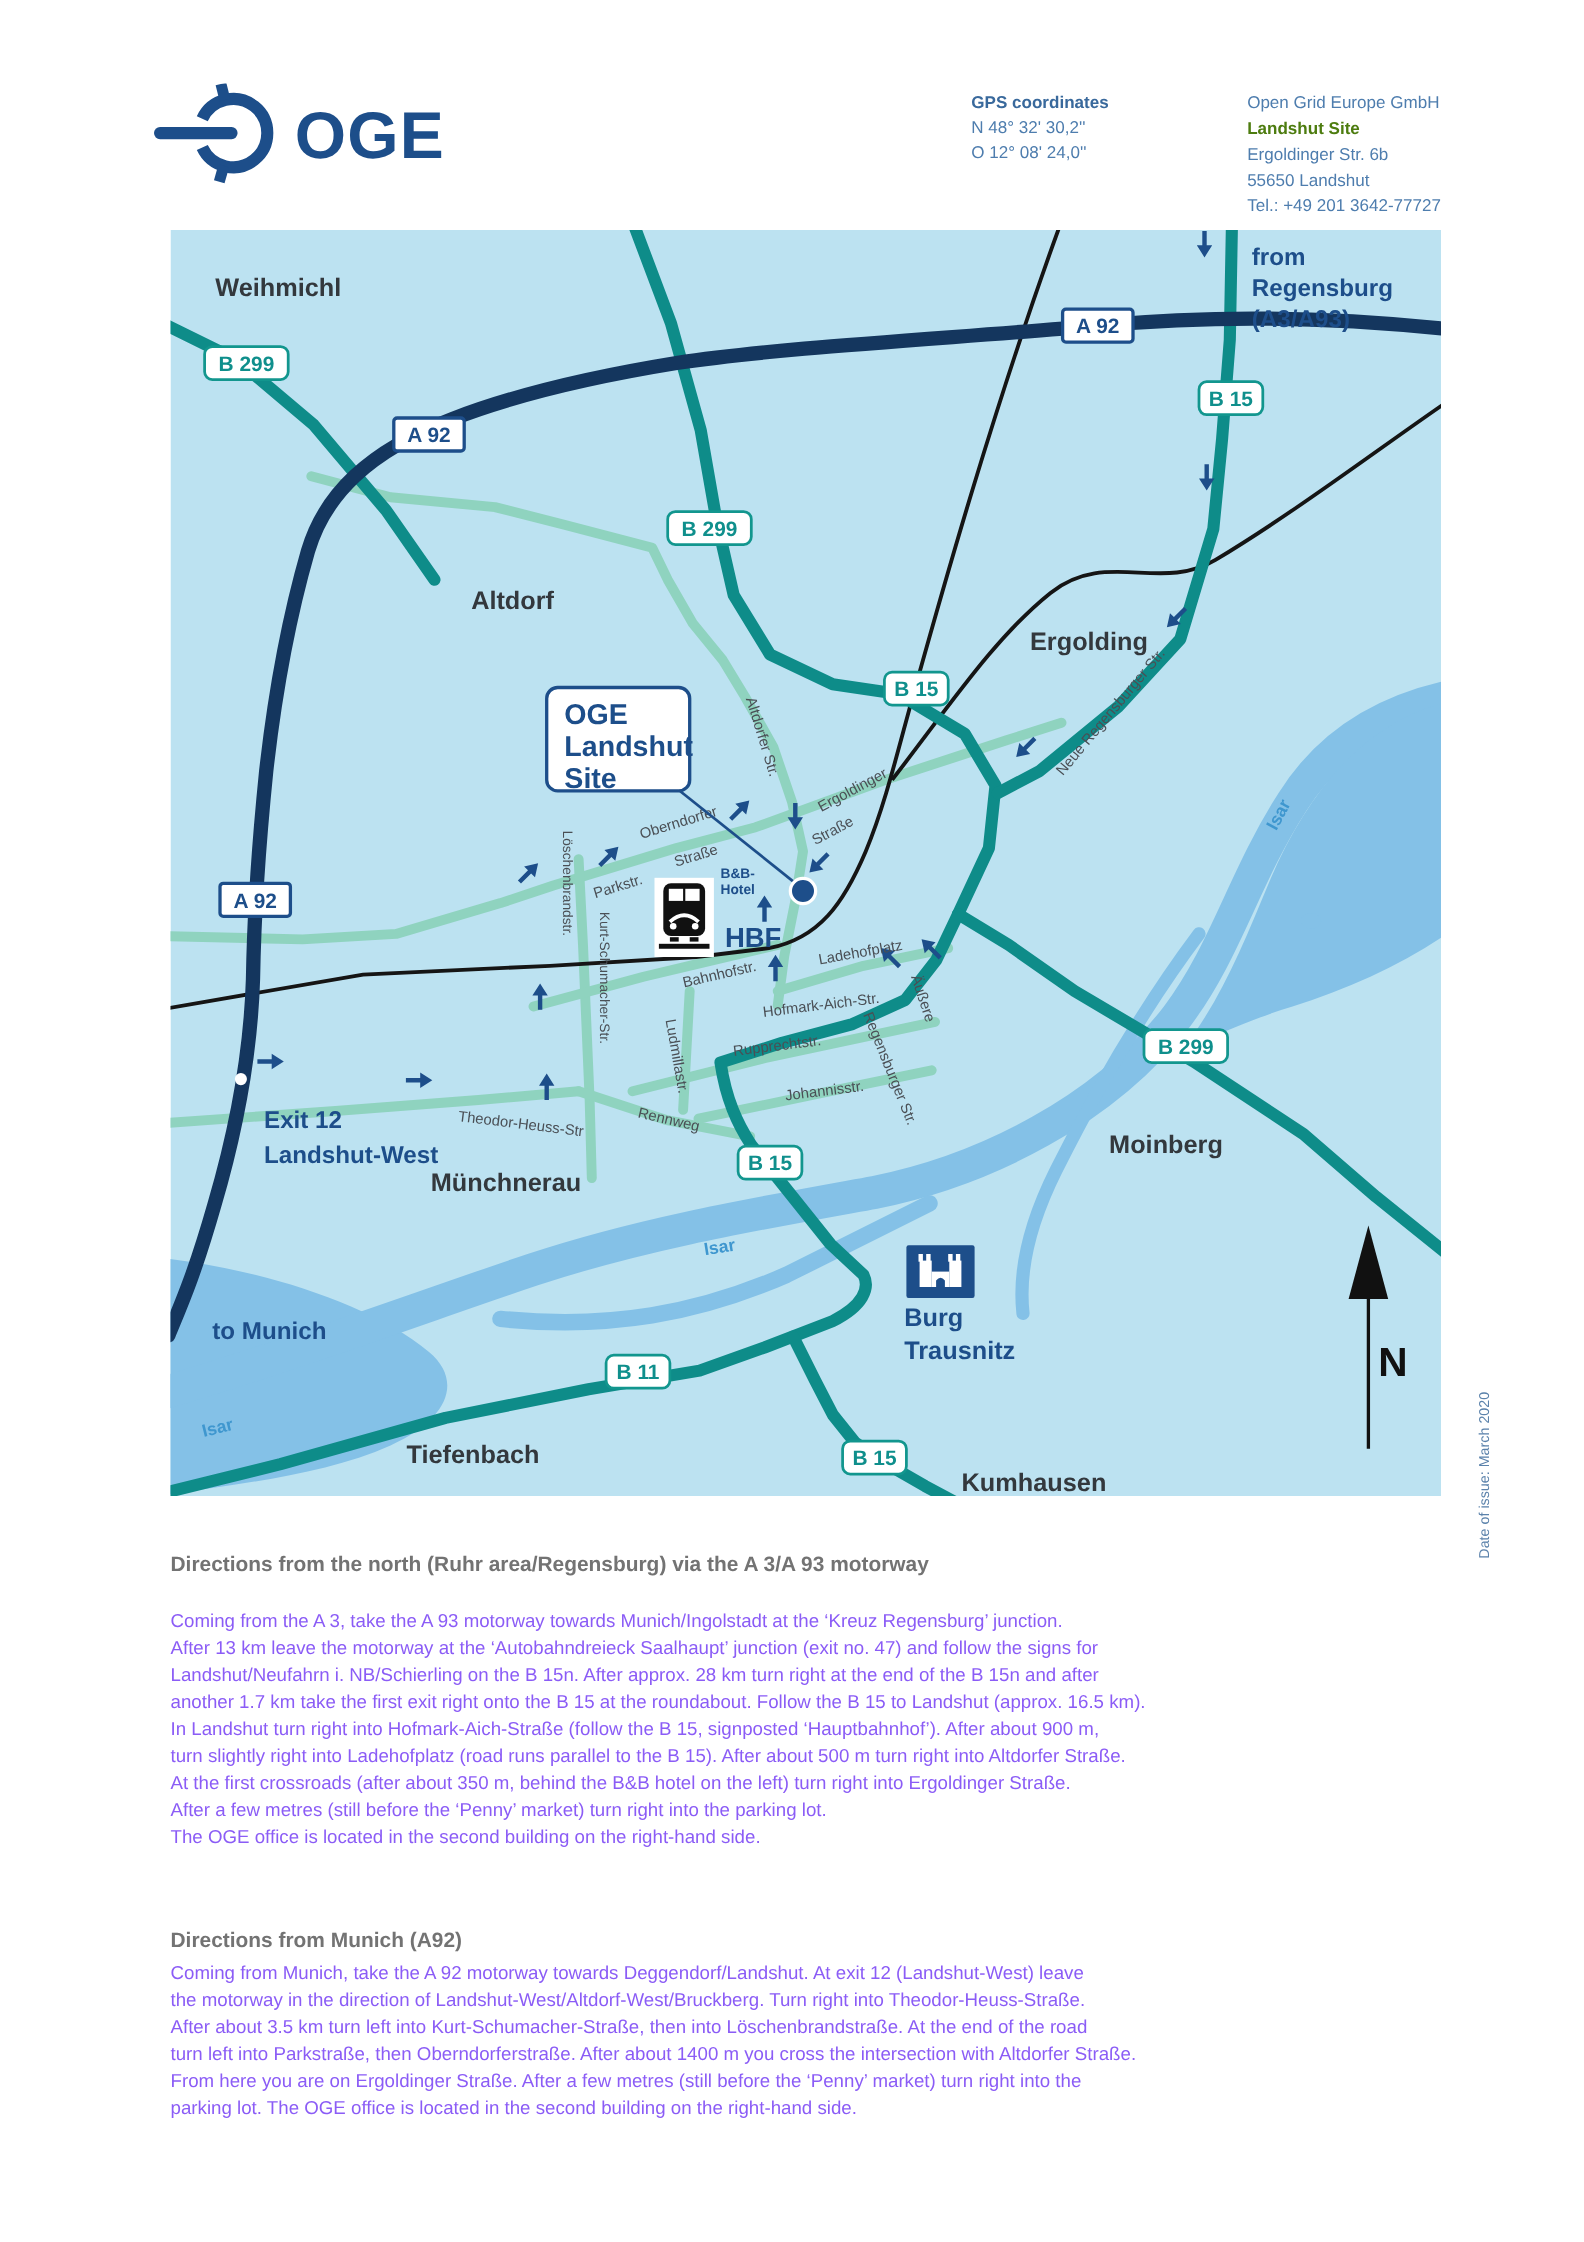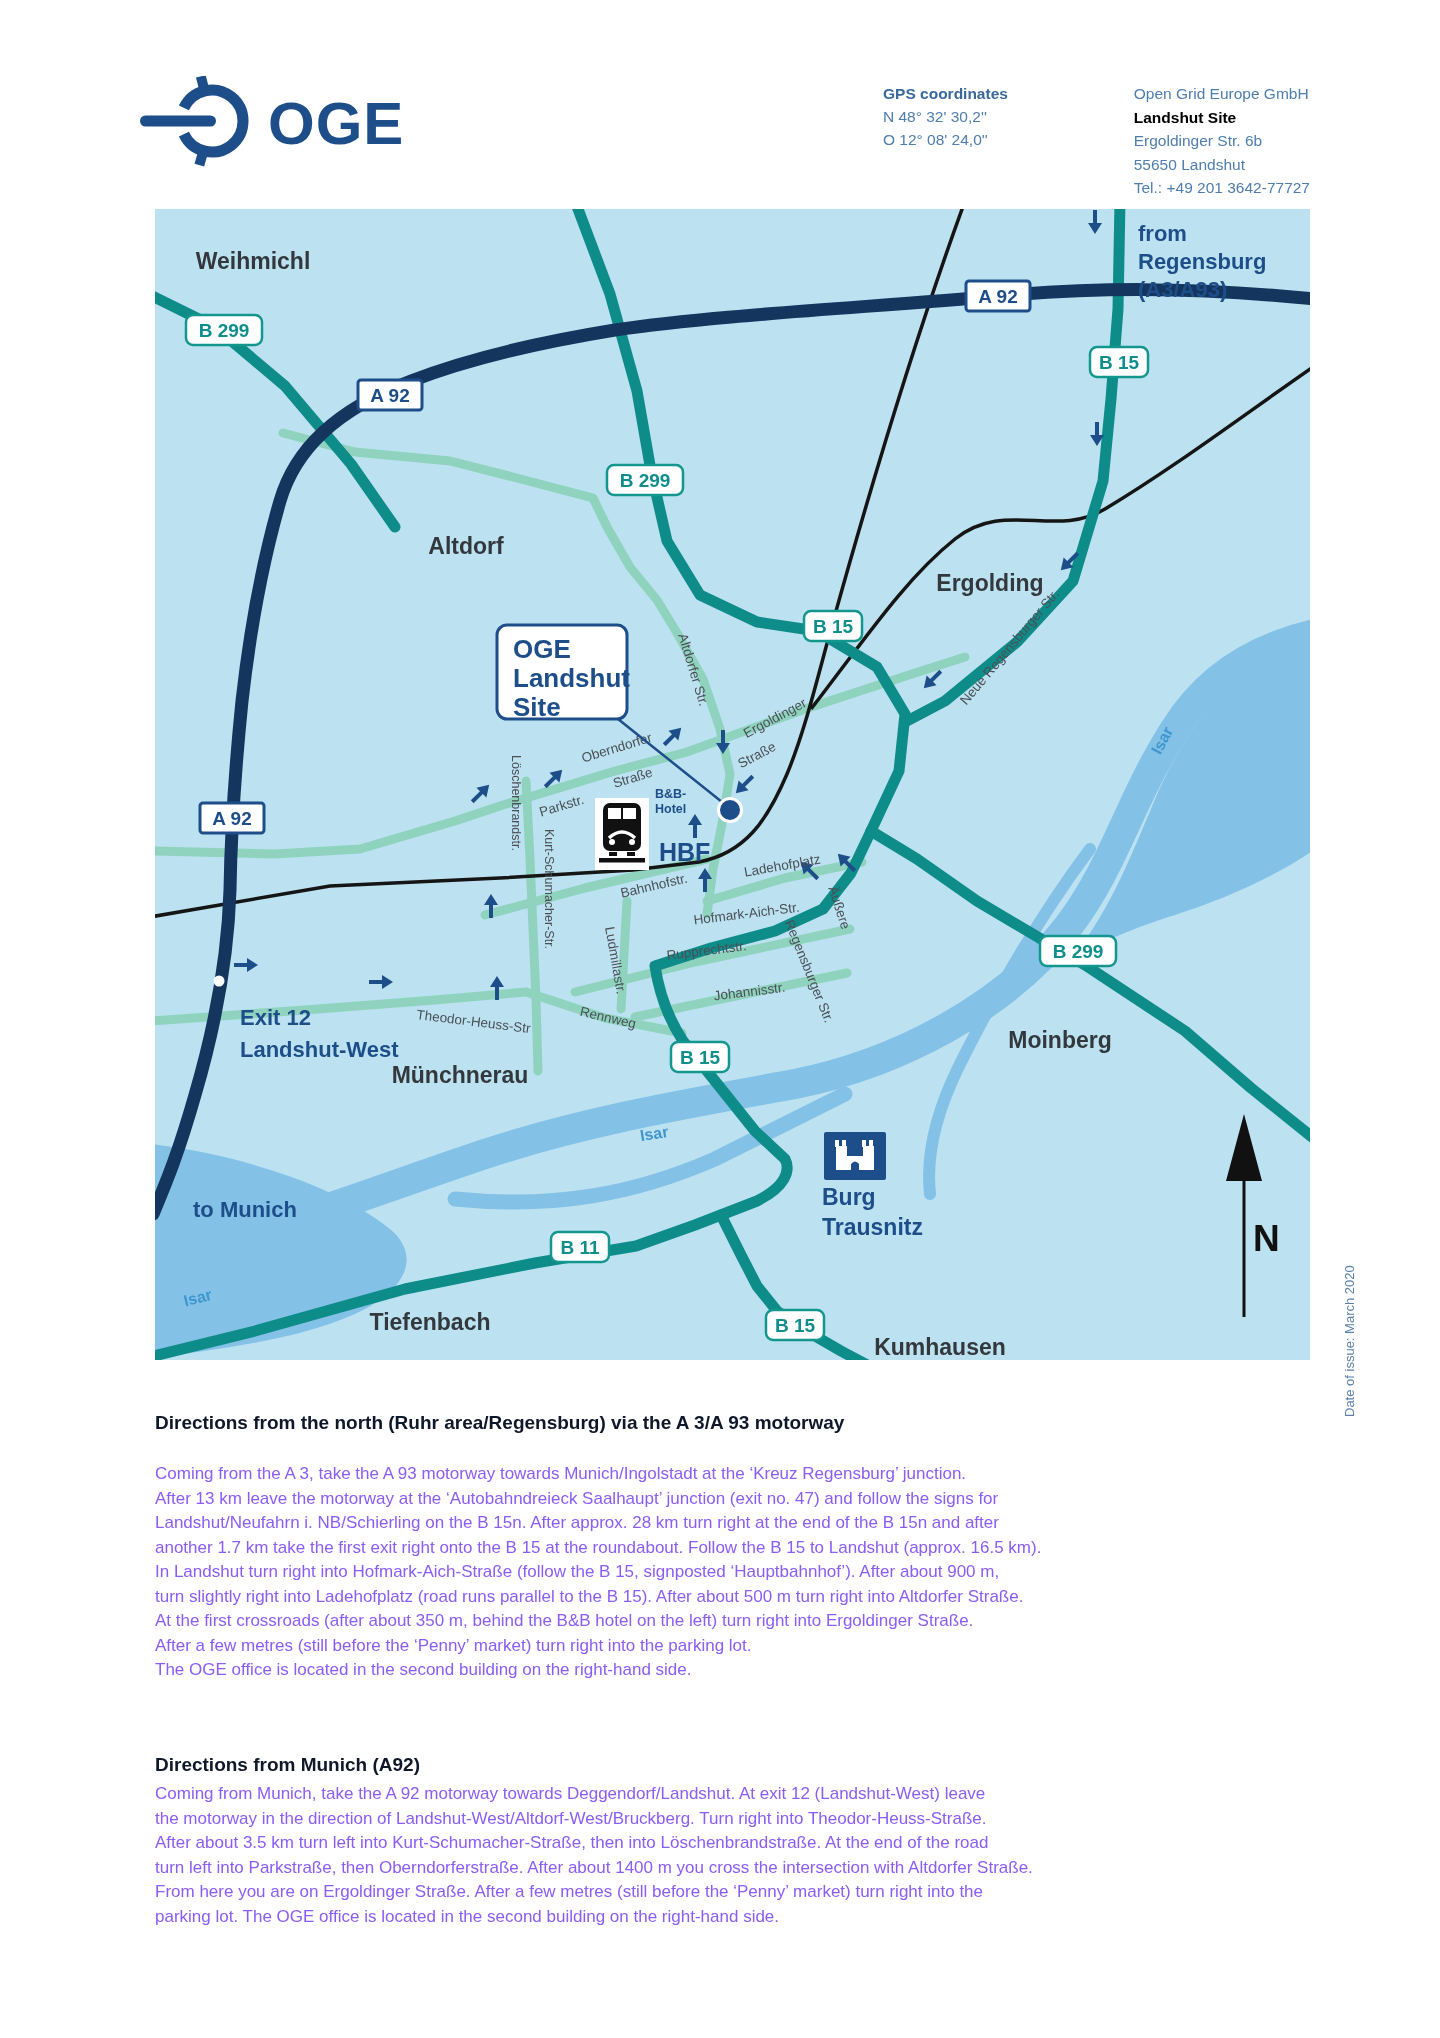--- a/index.html
+++ b/index.html
@@ -4,27 +4,27 @@
 <style>
   html,body{margin:0;padding:0;}
   body{width:1440px;height:2038px;position:relative;background:#ffffff;
        font-family:"Liberation Sans",sans-serif;overflow:hidden;}
   .abs{position:absolute;}
 
   
   .gps-block{left:883px;top:82px;color:#4e7dae;font-size:15.5px;line-height:23px;}
   .gps-title{font-weight:bold;color:#39699c;}
   .addr-block{right:130px;top:82px;text-align:left;color:#4e7dae;font-size:15.5px;line-height:23.5px;}
-  .addr-bold{font-weight:bold;color:#000000;}
+  .addr-bold{font-weight:bold;color:#4d7c0f;}
 
   
   #map-wrap{left:155px;top:209px;width:1155px;height:1151px;}
 
   
-  .dir-head{left:155px;width:1160px;font-size:19px;font-weight:bold;color:#0f172a;}
+  .dir-head{left:155px;width:1160px;font-size:19px;font-weight:bold;color:#737373;}
   .dir-body{left:155px;width:1165px;font-size:17px;line-height:24.5px;color:#8b5cf6;white-space:pre-line;}
   #head1{top:1412px;} #body1{top:1462px;}
   #head2{top:1730px;margin-top:24px;} #body2{top:1782px;}
 
   .vert-note{left:1342px;top:1155px;height:262px;width:20px;color:#5b82ab;font-size:13px;
              writing-mode:vertical-rl;transform:rotate(180deg);text-align:left;}
 
   
   text{font-family:"Liberation Sans",sans-serif;}
   .city{font-size:23px;font-weight:bold;fill:#33383d;text-anchor:middle;}

